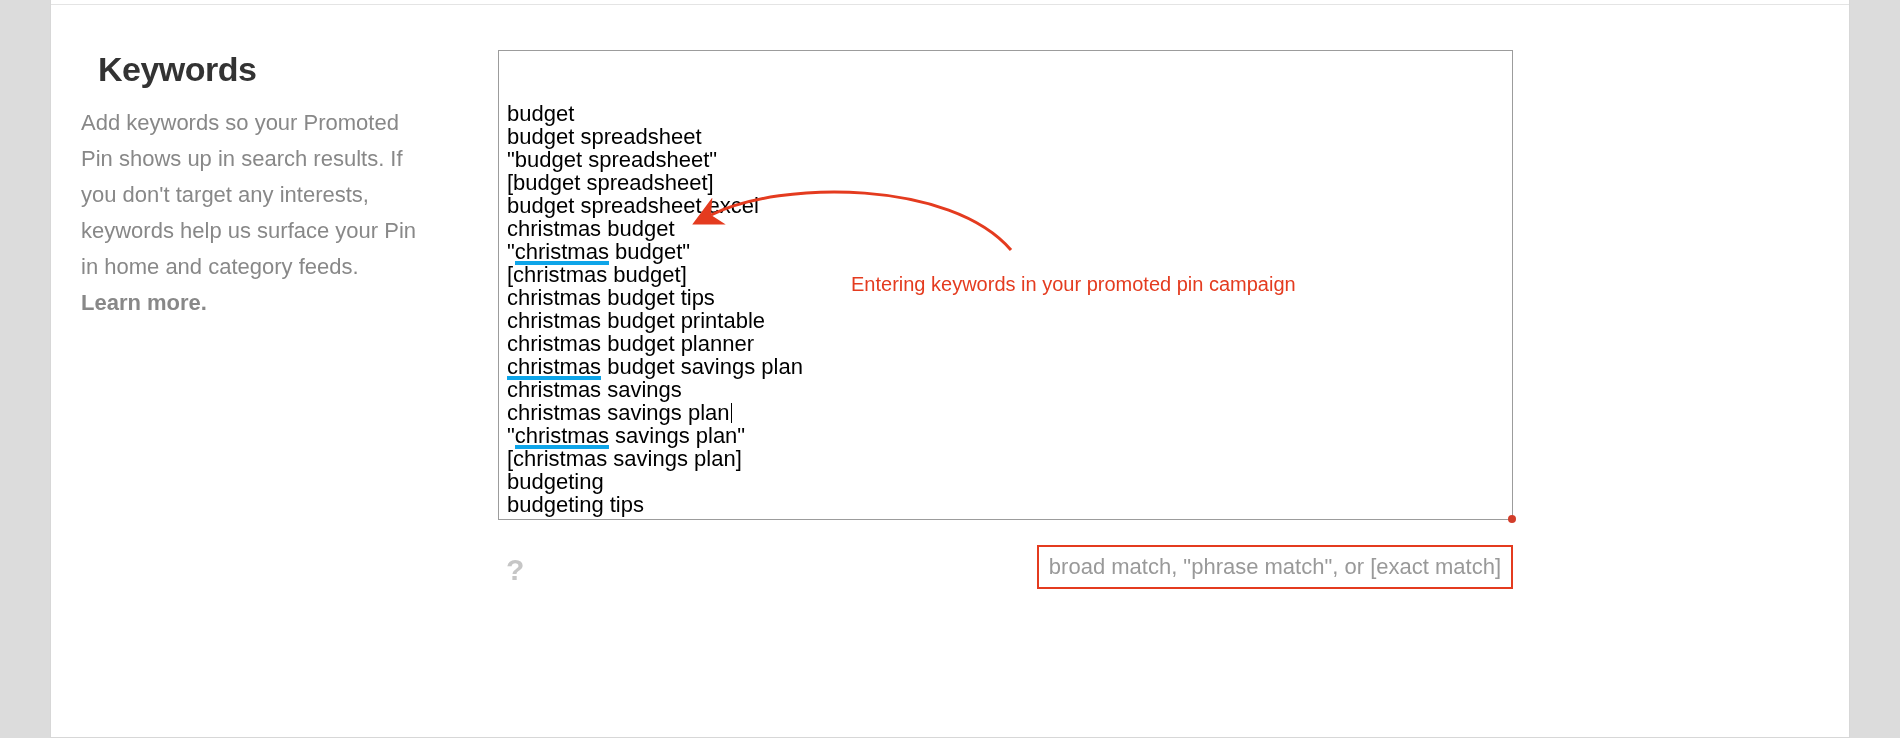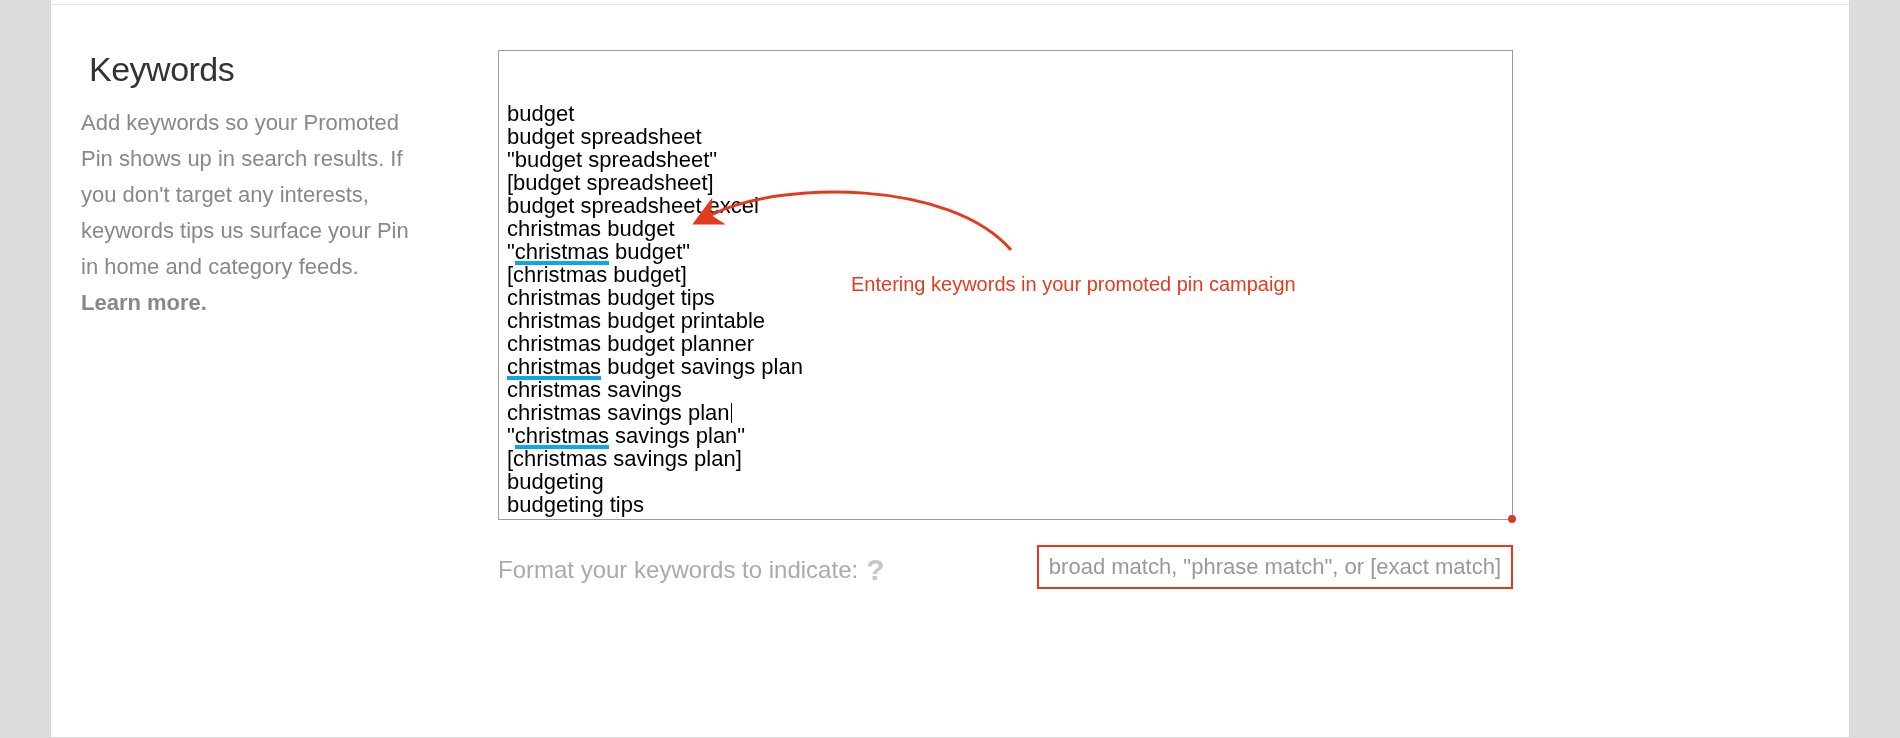--- a/index.html
+++ b/index.html
@@ -41,23 +41,23 @@
   
   .left-col {
     position: absolute;
     left: 30px;
     top: 50px;
     width: 340px;
   }
 
   .kw-title {
     font-size: 34px;
-    font-weight: 400;
+    font-weight: 700;
     color: #333;
-    margin: 0 0 16px 8px;
+    margin: 0 0 16px 17px;
     letter-spacing: -0.5px;
   }
 
   .kw-desc {
     font-size: 22px;
     line-height: 36px;
     color: #888;
     margin: 0;
   }
 
@@ -191,33 +191,32 @@
 </head>
 <body>
 
 <div class="page">
   <div class="panel">
     <div class="topline"></div>
 
     <div class="left-col">
       <h2 class="kw-title">Keywords</h2>
       <p class="kw-desc">
-        <span>Add keywords so your Promoted Pin shows up in search results. If you don't target any interests, keywords tips us surface your Pin in home and category feeds. </span><span class="kw-learn">Learn more.</span>
+        <span>Add keywords so your Promoted Pin shows up in search results. If you don't target any interests, keywords help us surface your Pin in home and category feeds. </span><span class="kw-learn">Learn more.</span>
       </p>
     </div>
 
     <div class="ta-wrap">
       <div class="ta-border">
         <div class="ta-content" id="ta-content"><span class="kw-line">budget</span><span class="kw-line">budget spreadsheet</span><span class="kw-line">"budget spreadsheet"</span><span class="kw-line">[budget spreadsheet]</span><span class="kw-line">budget spreadsheet excel</span><span class="kw-line">christmas budget</span><span class="kw-line">"<span class="spell">christmas</span> budget"</span><span class="kw-line">[christmas budget]</span><span class="kw-line">christmas budget tips</span><span class="kw-line">christmas budget printable</span><span class="kw-line">christmas budget planner</span><span class="kw-line"><span class="spell">christmas</span> budget savings plan</span><span class="kw-line">christmas savings</span><span class="kw-line">christmas savings plan<span class="cursor"></span></span><span class="kw-line">"<span class="spell">christmas</span> savings plan"</span><span class="kw-line">[christmas savings plan]</span><span class="kw-line">budgeting</span><span class="kw-line">budgeting tips</span><span class="kw-line">budgeting worksheets</span></div>
       </div>
       <div class="resize-dot"></div>
     </div>
 
     <div class="format-row">
-      <span class="format-text">Format your keywords to indicate: </span>
       <span class="q-icon">?</span>
       <div class="match-box">
         <span>broad match, "phrase match", or [exact match]</span>
       </div>
     </div>
 
     <svg class="anno arrow-svg" style="left:640px; top:190px;" width="340" height="140">
       <defs>
         <marker id="ah" markerWidth="12" markerHeight="12" refX="3" refY="5" orient="auto">
           <path d="M0,0 L10,5 L0,10 L3,5 Z" fill="#e43b1f"></path>

